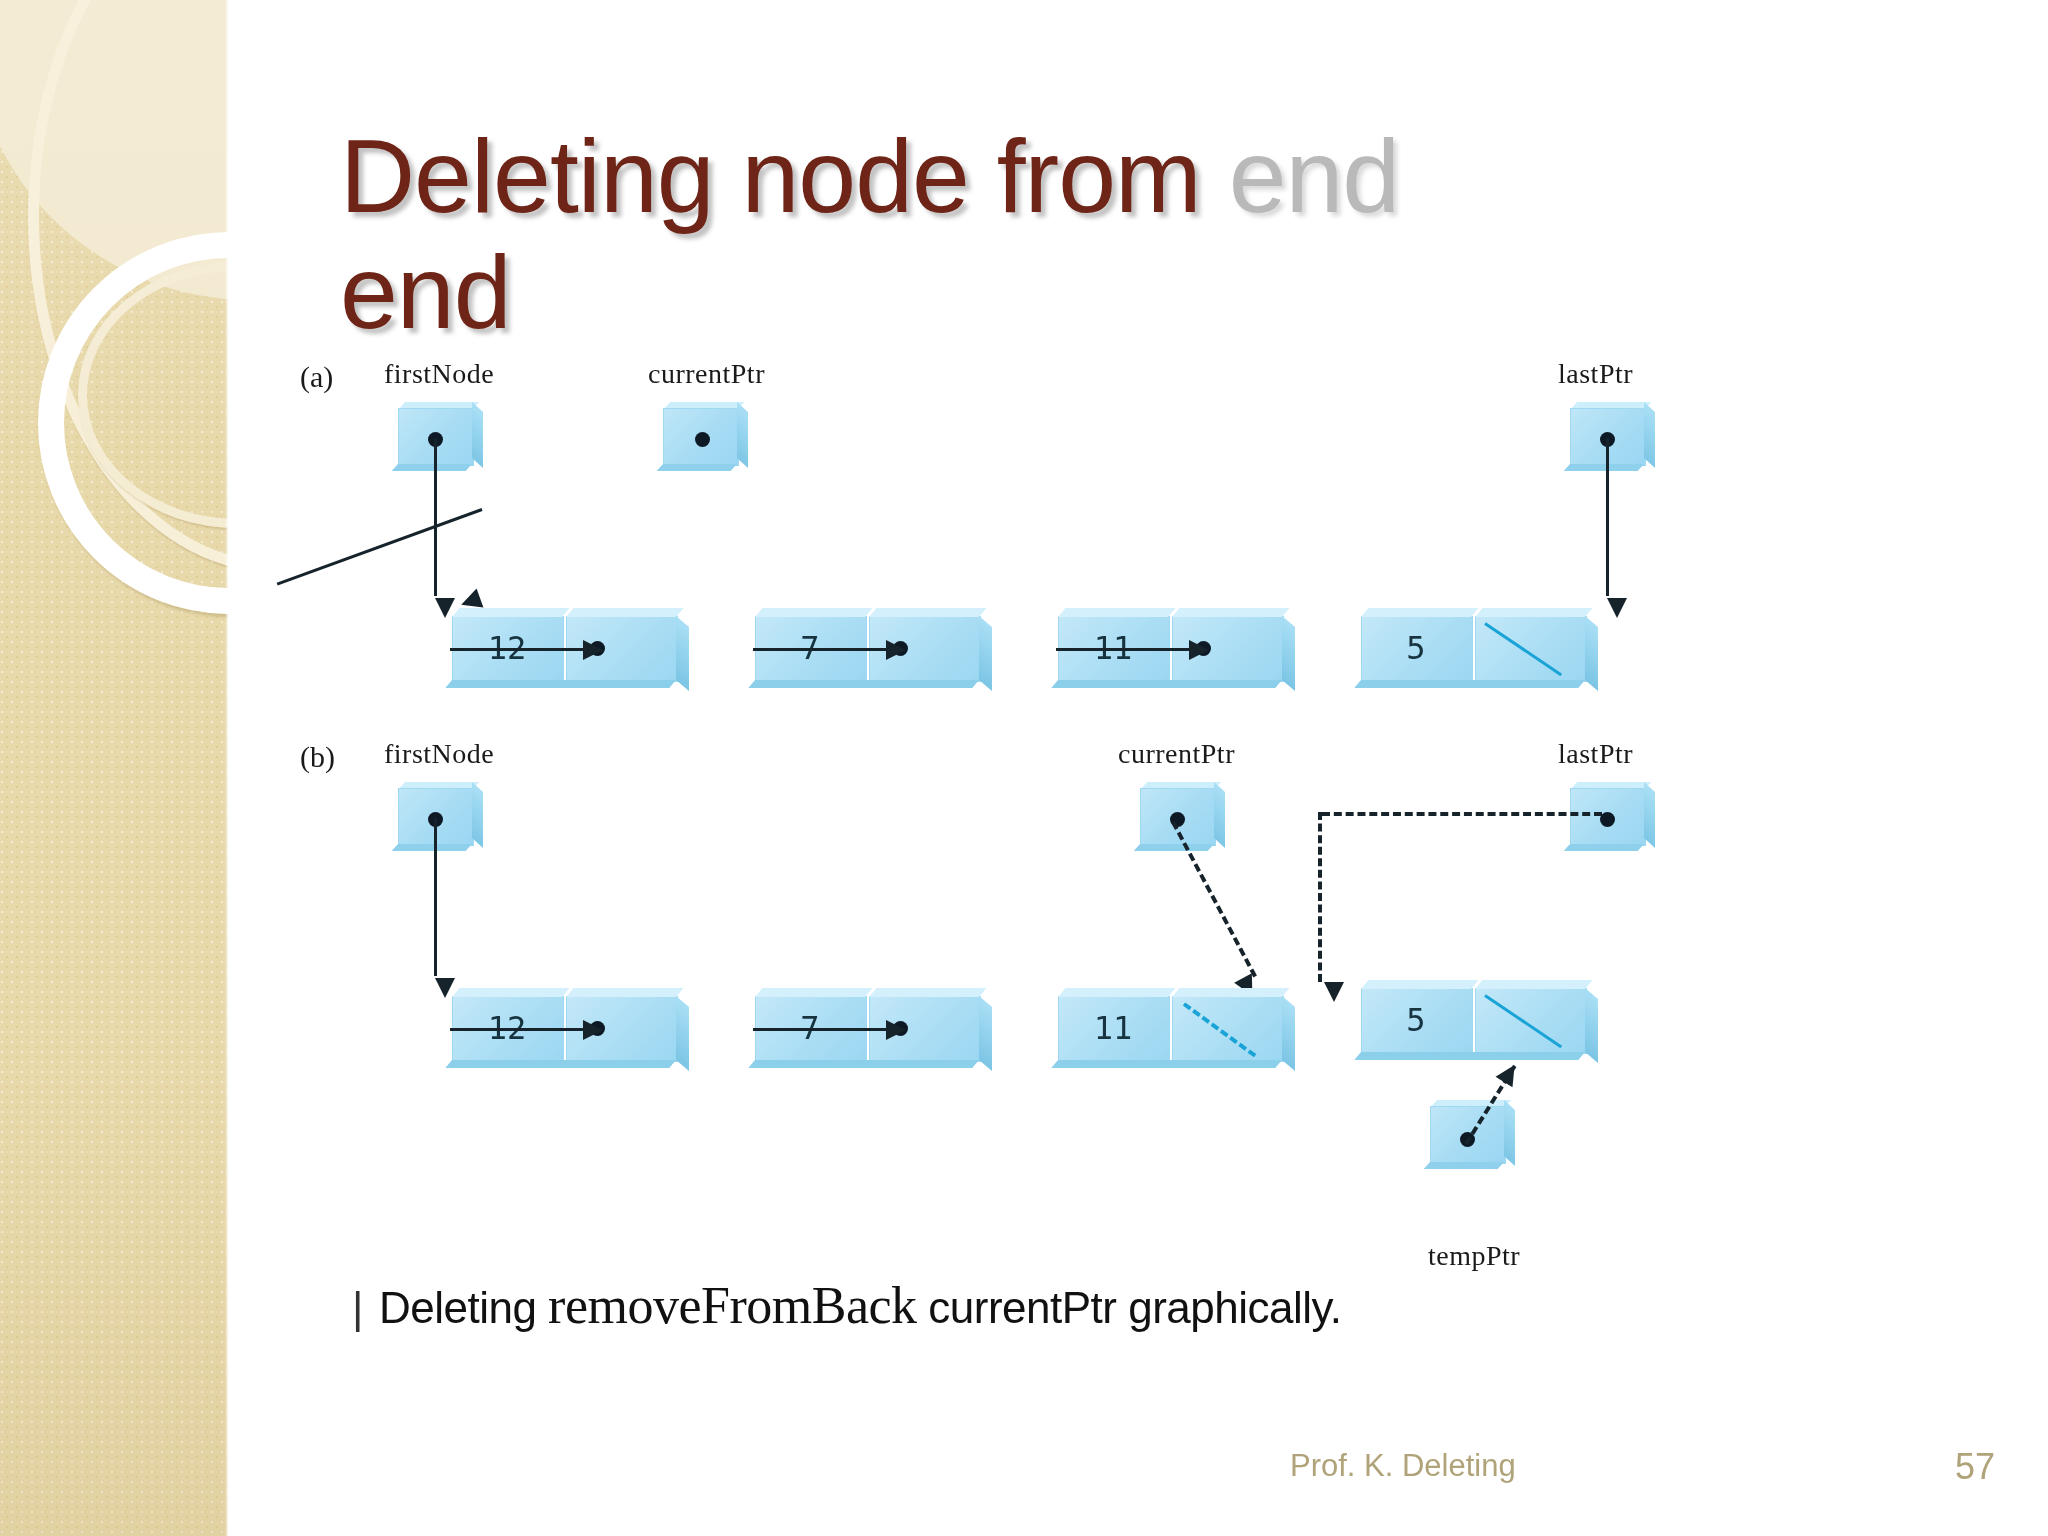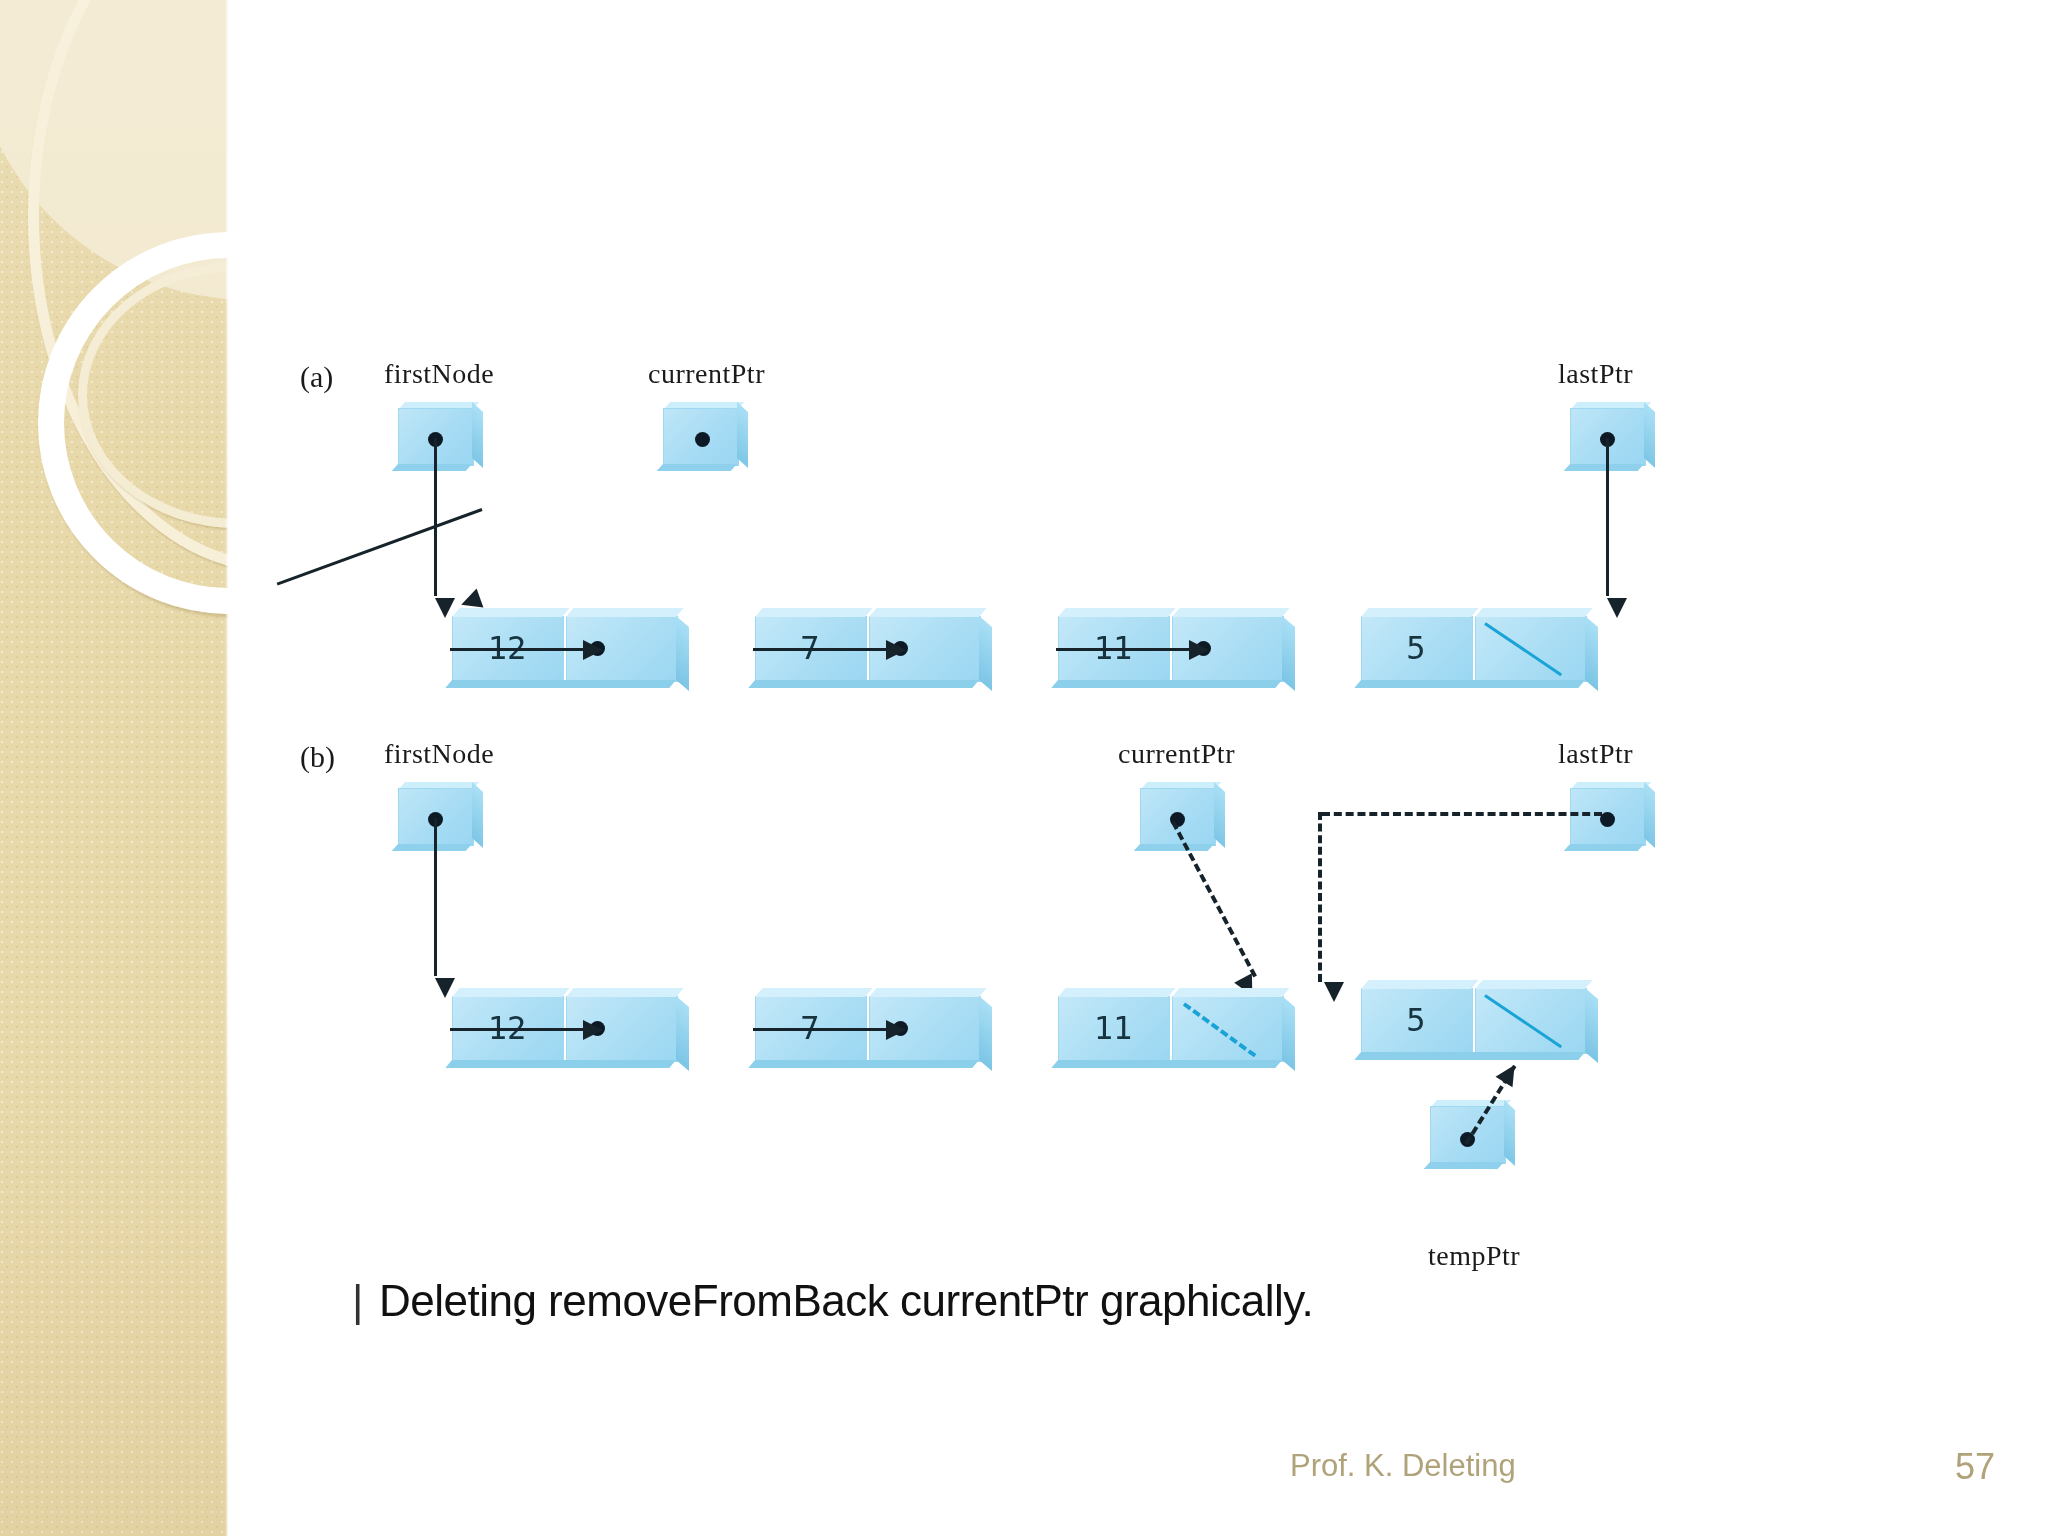--- a/index.html
+++ b/index.html
@@ -151,21 +151,21 @@
     transform-origin:left center;
   }
 
   
   #caption{
     position:absolute;left:352px;top:1276px;
     font-family:"Liberation Sans",sans-serif;
     font-size:44px;color:#111;letter-spacing:-0.5px;white-space:nowrap;
   }
   #caption .bar{color:#333;padding-right:16px;}
-  #caption .mono{font-family:Liberation Sans, sans-serif;font-size:44px;}
+  #caption .mono{font-family:Liberation Serif, serif;font-size:52px;}
 
   
   #footer-author{
     position:absolute;left:1290px;top:1448px;
     font-size:31px;color:#b0a37a;white-space:nowrap;
   }
   #footer-page{
     position:absolute;left:1955px;top:1446px;
     font-size:36px;color:#b0a37a;
   }
@@ -180,20 +180,26 @@
     <div id="sb-wedge-mask">
       <div id="sb-wedge"></div>
     </div>
     <div id="sb-ring1"></div>
     <div id="sb-ring2"></div>
     <div id="sb-ring3"></div>
     <div id="sb-grad"></div>
     <div id="sb-edge"></div>
   </div>
 
+  <div id="title">
+    <span>Deleting node from</span>
+    <span class="ghost">end</span>
+    <br>
+    <span>end</span>
+  </div>
 
   <div id="figure">
 
     <div class="part-tag" style="left:0px;top:0px;">(a)</div>
 
     <div class="fig-label" style="left:84px;top:-2px;">firstNode</div>
     <div class="fig-label" style="left:348px;top:-2px;">currentPtr</div>
     <div class="fig-label" style="left:1258px;top:-2px;">lastPtr</div>
 
     <div class="pbox" style="left:98px;top:42px;">

